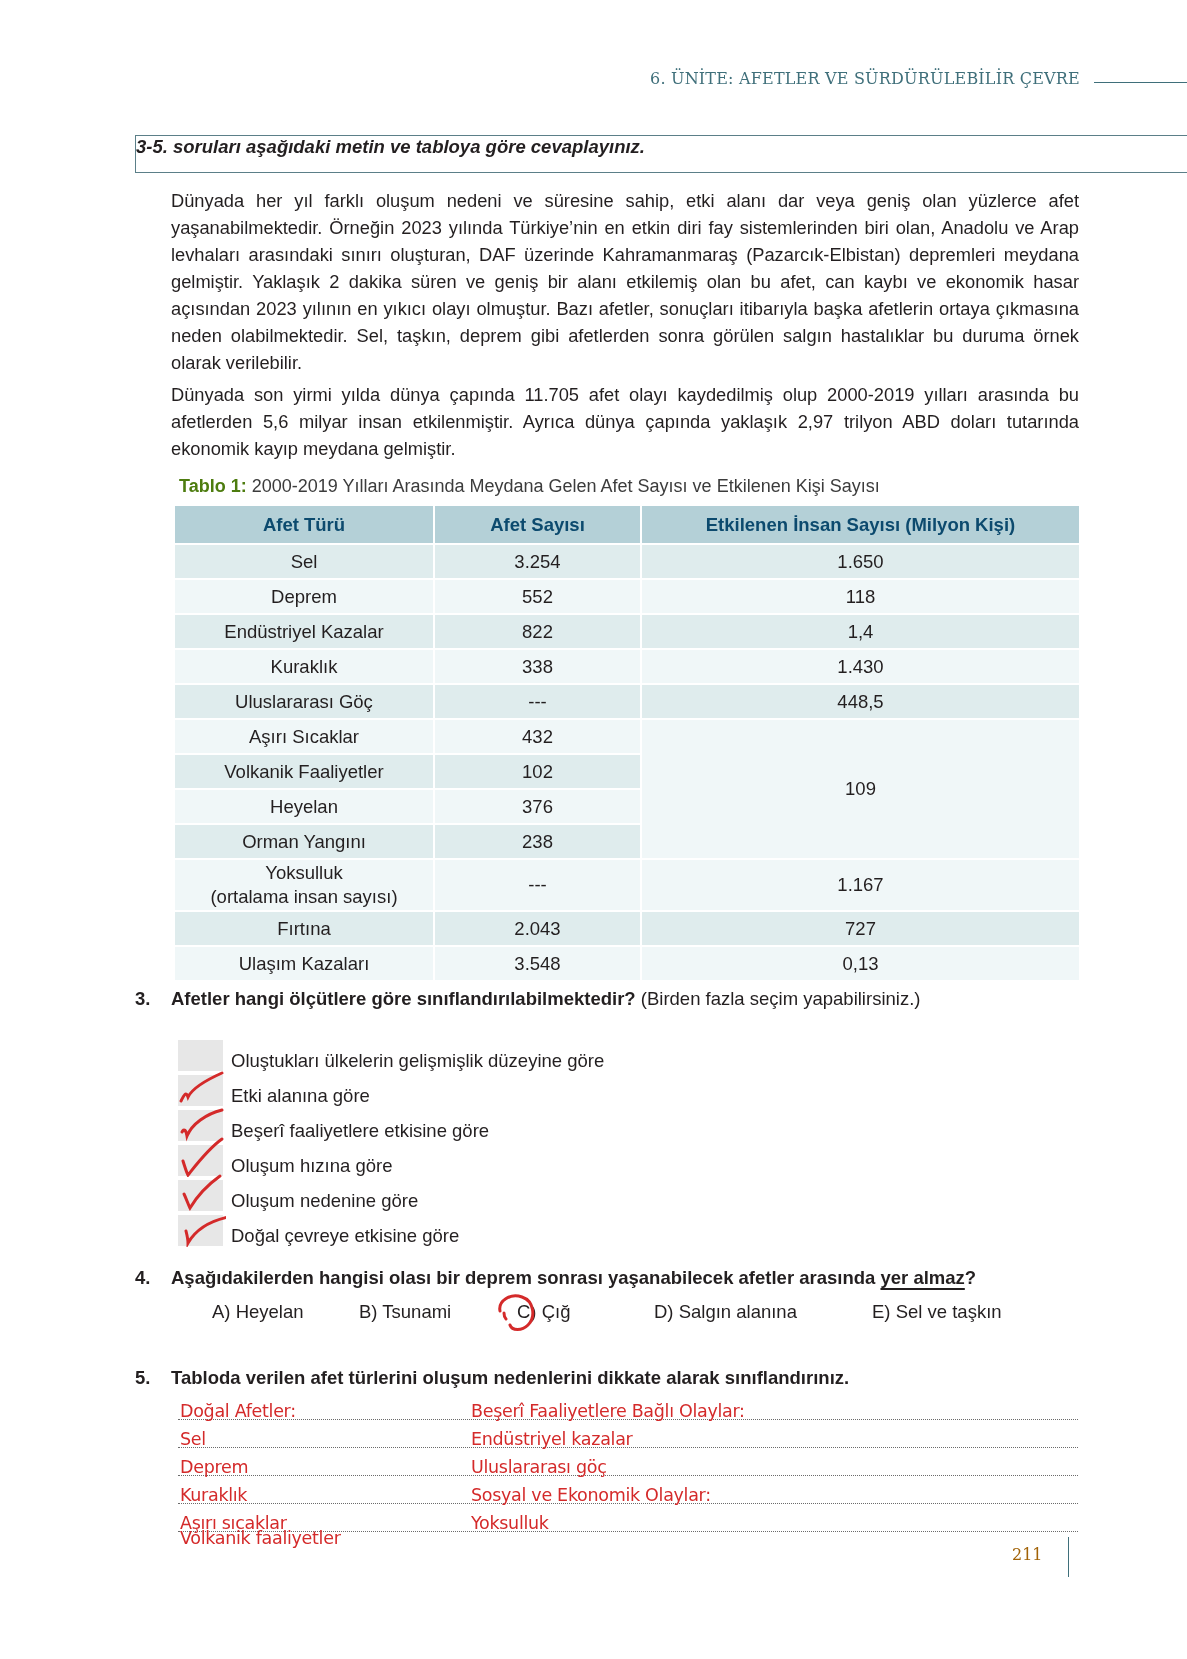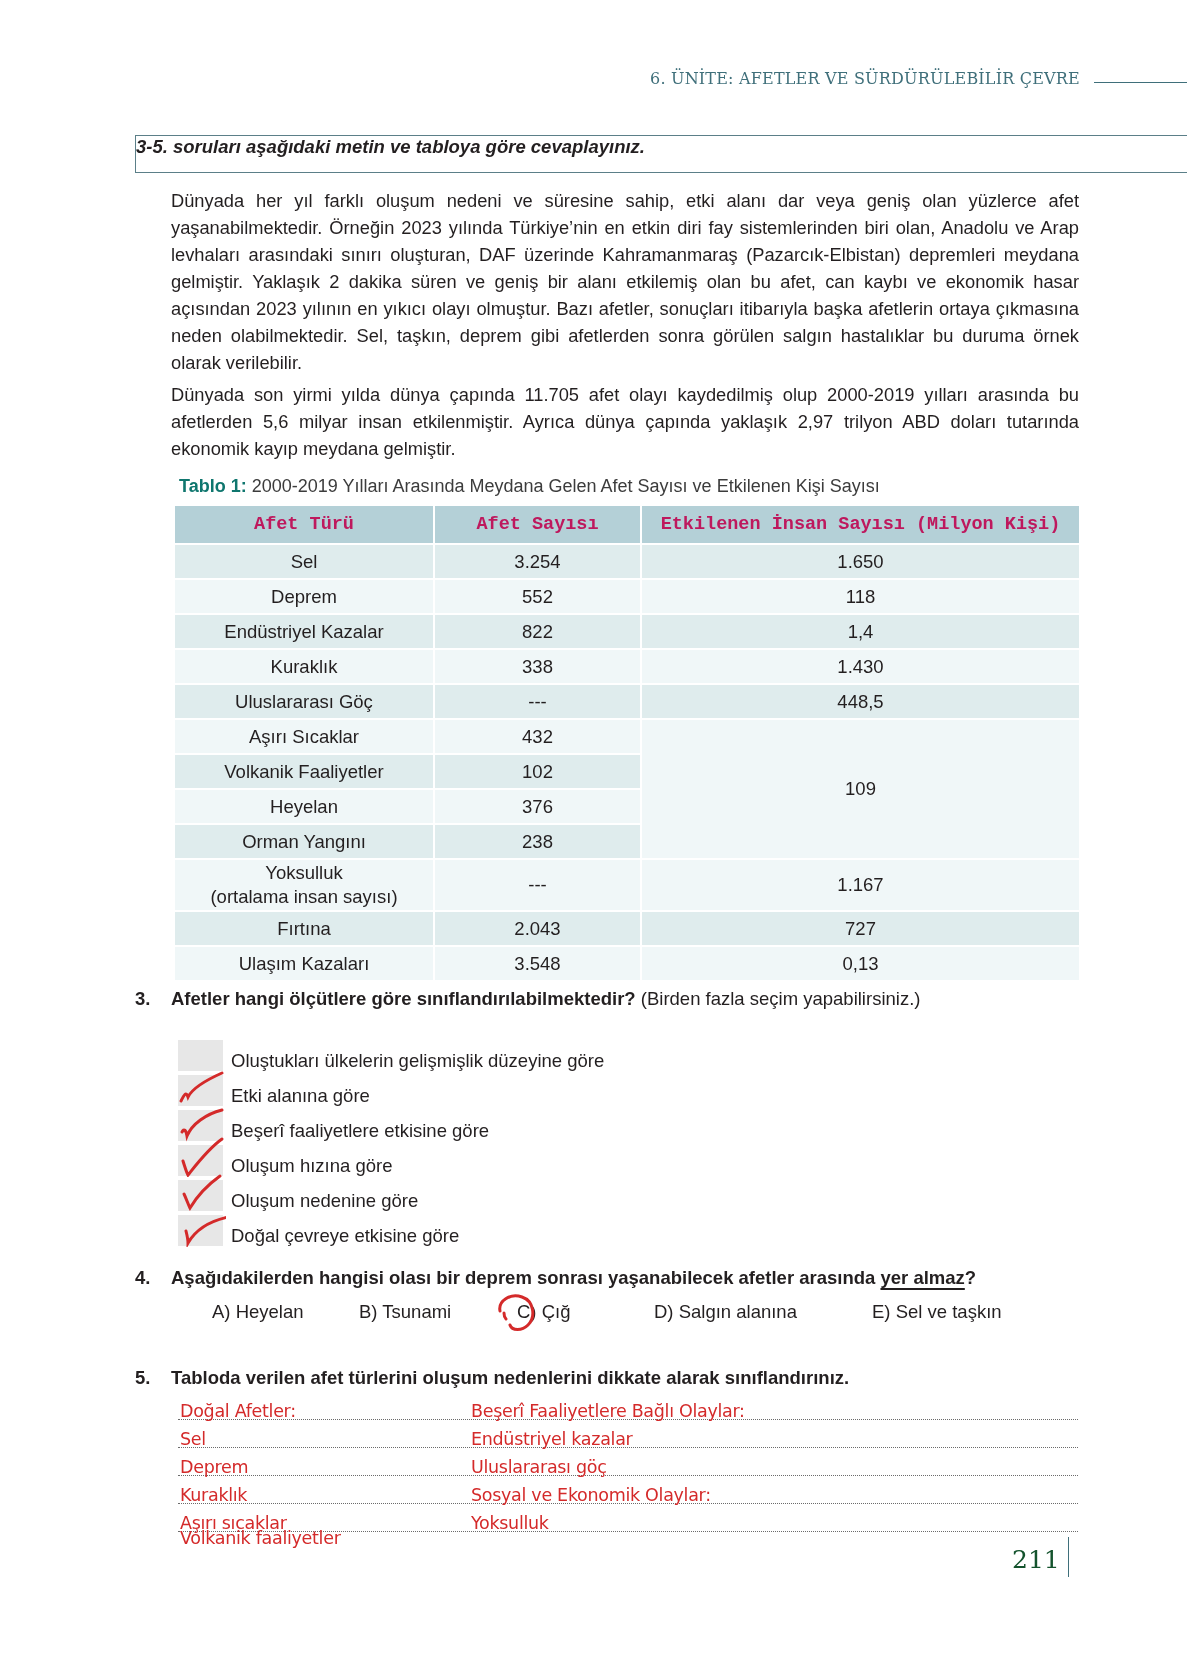--- a/index.html
+++ b/index.html
@@ -11,24 +11,24 @@
   .header-line { flex: 1; height: 1px; background: #3f6f7a; margin-left: 14px; margin-top: 8px; }
 
   .instr-box { position: absolute; top: 135px; left: 135px; width: 1120px; height: 38px; border: 1px solid #5b7f88; display: flex; align-items: flex-start; }
   .instr-text { font-weight: bold; font-style: italic; font-size: 18.5px; color: #231f20; }
 
   .para { position: absolute; left: 171px; width: 908px; font-size: 18.3px; line-height: 27px; text-align: justify; color: #231f20; }
   .para1 { top: 187px; }
   .para2 { top: 381px; }
 
   .table-caption { position: absolute; top: 476px; left: 179px; font-size: 18px; color: #3c3c3c; }
-  .table-caption b { color: #0f766e; }
+  .table-caption b { color: #4d7c0f; }
 
   .dtable { position: absolute; top: 504px; left: 173px; width: 904px; border-collapse: separate; border-spacing: 2px; table-layout: fixed; }
-  .dtable th { background: #b4d0d7; font-weight: bold; font-size: 18.5px; height: 37px; color: #be185d; font-family: Liberation Mono, monospace; }
+  .dtable th { background: #b4d0d7; font-weight: bold; font-size: 18.5px; height: 37px; color: #0c4a6e; }
   .dtable td { font-size: 18.5px; text-align: center; height: 33px; color: #231f20; }
   .dtable tr.odd td { background: #dfeced; }
   .dtable tr.even td { background: #f0f7f8; }
   .dtable td.tall { height: 50px; line-height: 24px; }
   .dtable td.merged { background: #f0f7f8 !important; }
   .col1 { width: 258px; } .col2 { width: 205px; } .col3 { width: 437px; }
 
   .q { position: absolute; left: 135px; font-size: 18.5px; color: #231f20; }
   .q .num { display: inline-block; width: 36px; font-weight: bold; }
   .q .bold { font-weight: bold; }
@@ -47,21 +47,21 @@
   .choice { position: absolute; white-space: nowrap; color: #231f20; }
   .circle-mark { position: absolute; left: 326px; top: -10px; width: 46px; height: 42px; }
 
   .answer-area { position: absolute; top: 1392px; left: 178px; width: 900px; }
   .aline { position: relative; height: 28px; border-bottom: 1px dotted #6b6b6b; }
   .hw { font-family: "DejaVu Sans", sans-serif; color: #d42a2a; font-size: 17.5px; position: absolute; bottom: -2px; white-space: nowrap; letter-spacing: -0.3px; }
   .hw.left { left: 2px; }
   .hw.right { left: 293px; }
   .hw-last { position: absolute; top: 1528px; left: 180px; }
 
-  .page-num { position: absolute; top: 1545px; left: 1012px; font-family: "DejaVu Serif", serif; font-size: 25px; color: #14532d; }
+  .page-num { position: absolute; top: 1545px; left: 1012px; font-family: "DejaVu Serif", serif; font-size: 16px; color: #a16207; }
   .page-bar { position: absolute; top: 1537px; left: 1068px; width: 1px; height: 40px; background: #3f6f7a; }
 </style>
 </head>
 <body>
 
 <div class="header">
   <span class="header-title">6. ÜNİTE: AFETLER VE SÜRDÜRÜLEBİLİR ÇEVRE</span>
   <span class="header-line"></span>
 </div>
 

